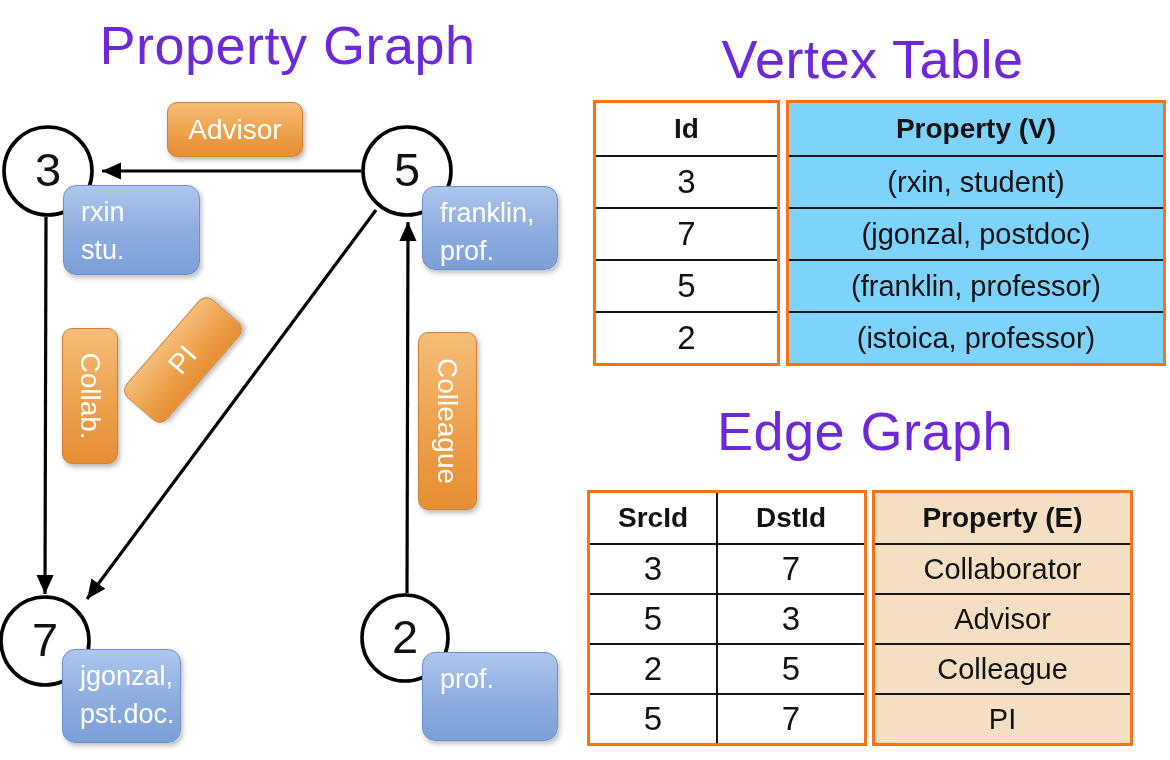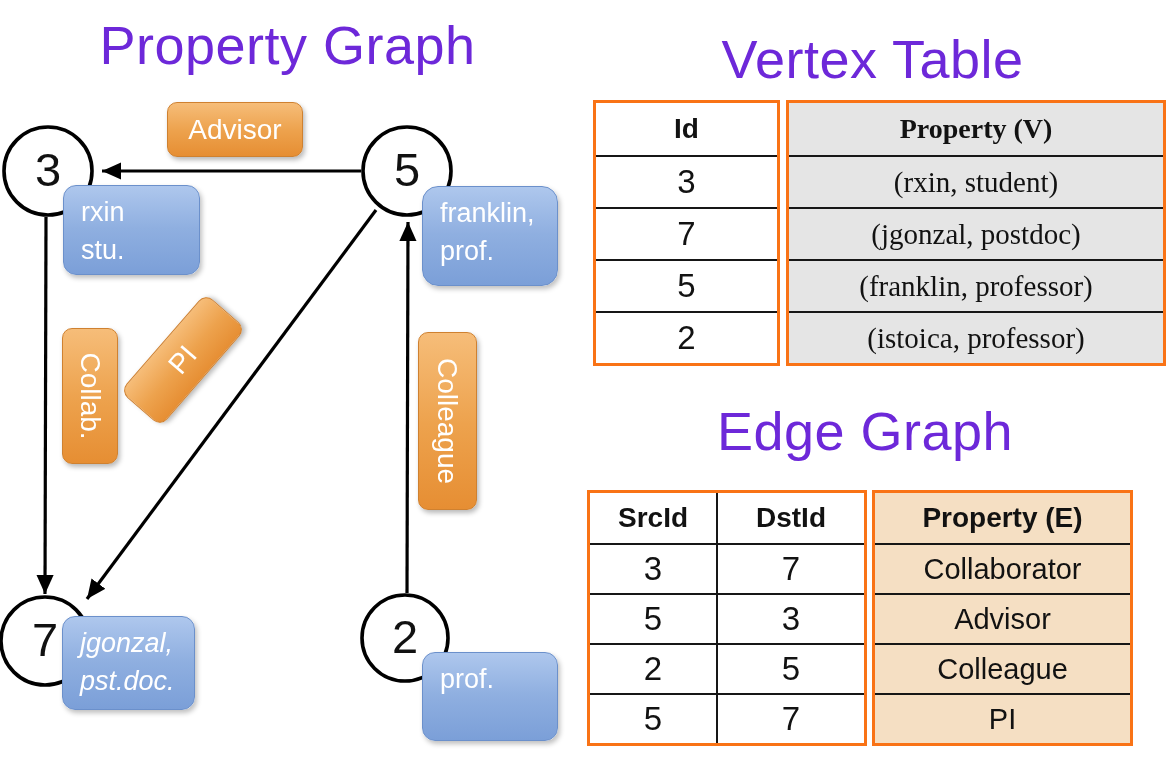--- a/index.html
+++ b/index.html
@@ -62,21 +62,21 @@
 
   .g2 { display:grid; grid-template-columns:126px 148px; }
   .g2 .cell:nth-child(-n+2) { border-top:none; }
   .g2 .cell:nth-child(2n)   { border-left:2px solid #161616; }
 
   
   .vtx { left:8px; top:100px; }
   .vtx .gid   { width:187px; }
   .vtx .gprop { width:380px; margin-left:6px; }
   .vtx .cell  { height:52px; }
-  .vtx .gprop .cell { background:#e5e5e5;font-family:Liberation Serif, serif; }
+  .vtx .gprop .cell { background:#7dd3fc; }
 
   
   .edg { left:2px; top:490px; }
   .edg .gsd   { width:280px; }
   .edg .gprop { width:261px; margin-left:5px; }
   .edg .cell  { height:50px; }
   .edg .gprop .cell { background:#f5dfc3; }
 </style>
 </head>
 <body>
@@ -118,25 +118,25 @@
     <span>PI</span>
   </div>
   <div class="elabel" style="left:418px; top:332px; width:59px; height:178px;">
     <span class="vtext">Colleague</span>
   </div>
 
   <div class="pbox" style="left:63px; top:185px; width:137px; height:90px;">
     <div>rxin</div>
     <div>stu.</div>
   </div>
-  <div class="pbox" style="left:422px; top:186px; width:136px; height:100px;border-radius:16px;">
+  <div class="pbox" style="left:422px; top:186px; width:136px; height:84px;">
     <div>franklin,</div>
     <div>prof.</div>
   </div>
-  <div class="pbox" style="left:62px; top:616px; width:133px; height:94px;font-style:italic;">
+  <div class="pbox" style="left:62px; top:649px; width:119px; height:94px;">
     <div>jgonzal,</div>
     <div>pst.doc.</div>
   </div>
   <div class="pbox" style="left:422px; top:652px; width:136px; height:89px;">
     <div>prof.</div>
   </div>
 </div>
 
 <div class="tables-panel">
 

